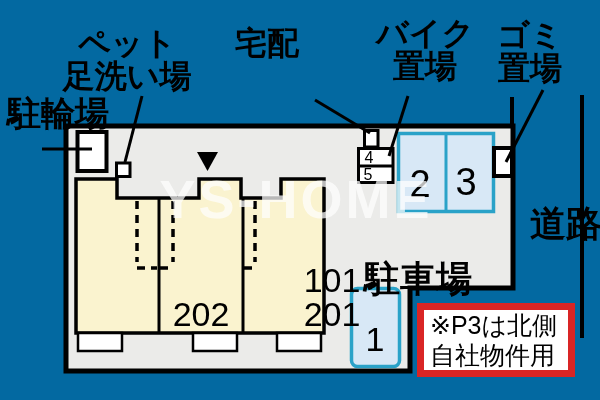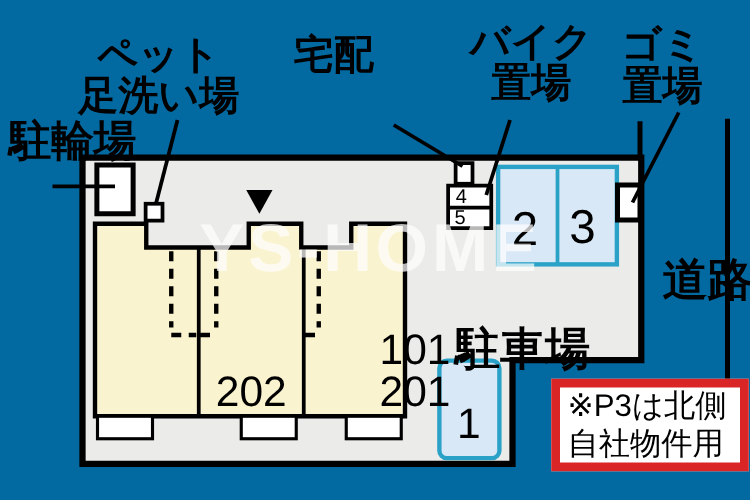--- a/index.html
+++ b/index.html
@@ -16,21 +16,21 @@
   .unit{font-weight:500;font-size:34px;line-height:34px;text-align:center;transform:translateX(-50%);letter-spacing:0px;}
   #watermark{
     position:absolute;top:168px;left:296px;transform:translateX(-50%);
     font-size:54px;font-weight:bold;letter-spacing:3px;
     color:var(--watermark-color,#fff);opacity:.72;pointer-events:none;text-align:center;
   }
   #note-box{
     position:absolute;left:417px;top:303px;width:158px;height:74px;
     box-sizing:border-box;background:#fff;
     border:7px solid var(--note-border,#d92525);
-    font-size:25px;line-height:30px;font-weight:500;padding-left:6px;margin-left:24px;
+    font-size:25px;line-height:30px;font-weight:500;padding-left:6px;
   }
 </style>
 </head>
 <body>
 
 <div id="stage">
 
   <svg id="plan-svg" width="600" height="400" viewBox="0 0 600 400">
 
     <polygon points="66,126 513,126 513,288 410,288 410,371 66,371" fill="var(--site-fill)" stroke="var(--line-black)" stroke-width="5"></polygon>

